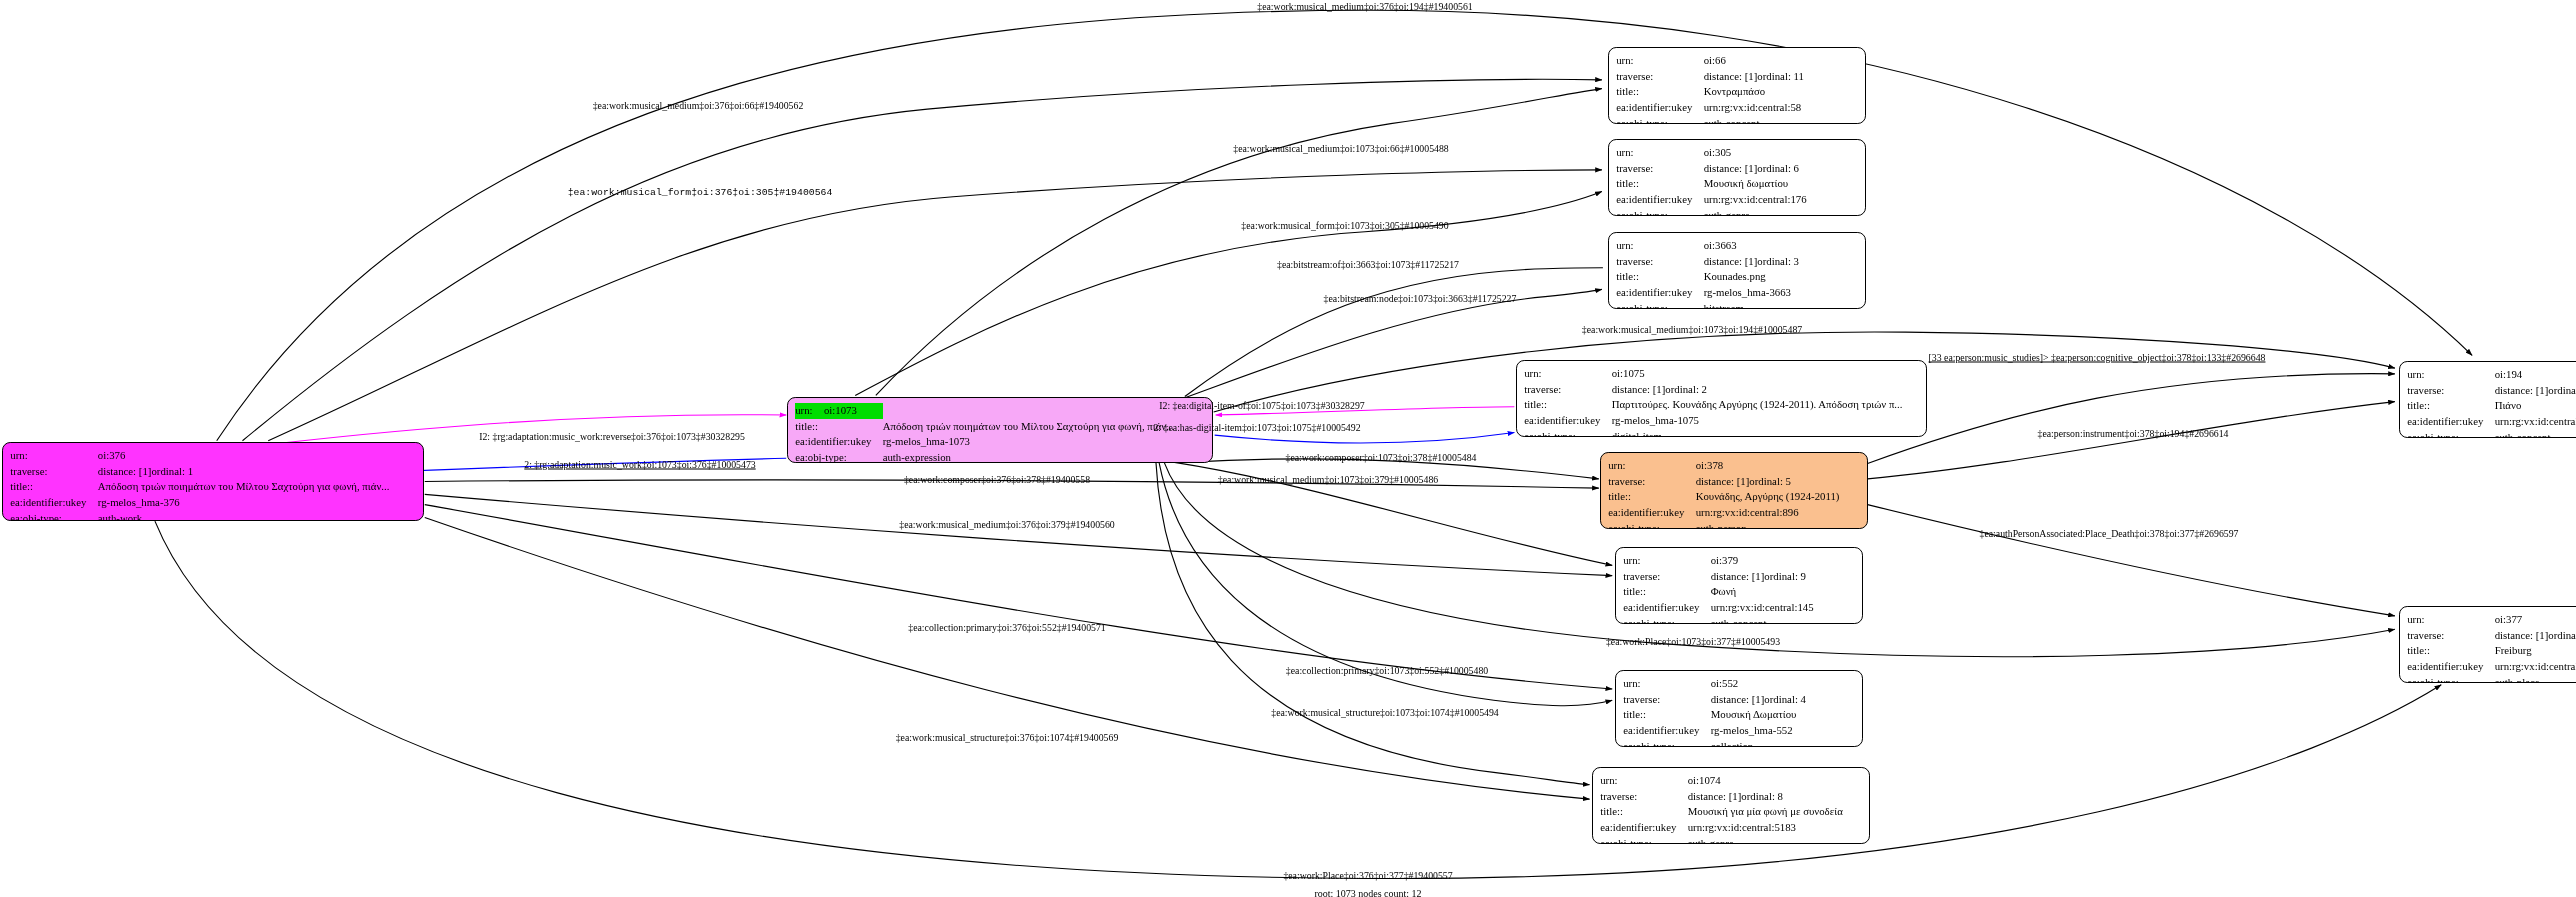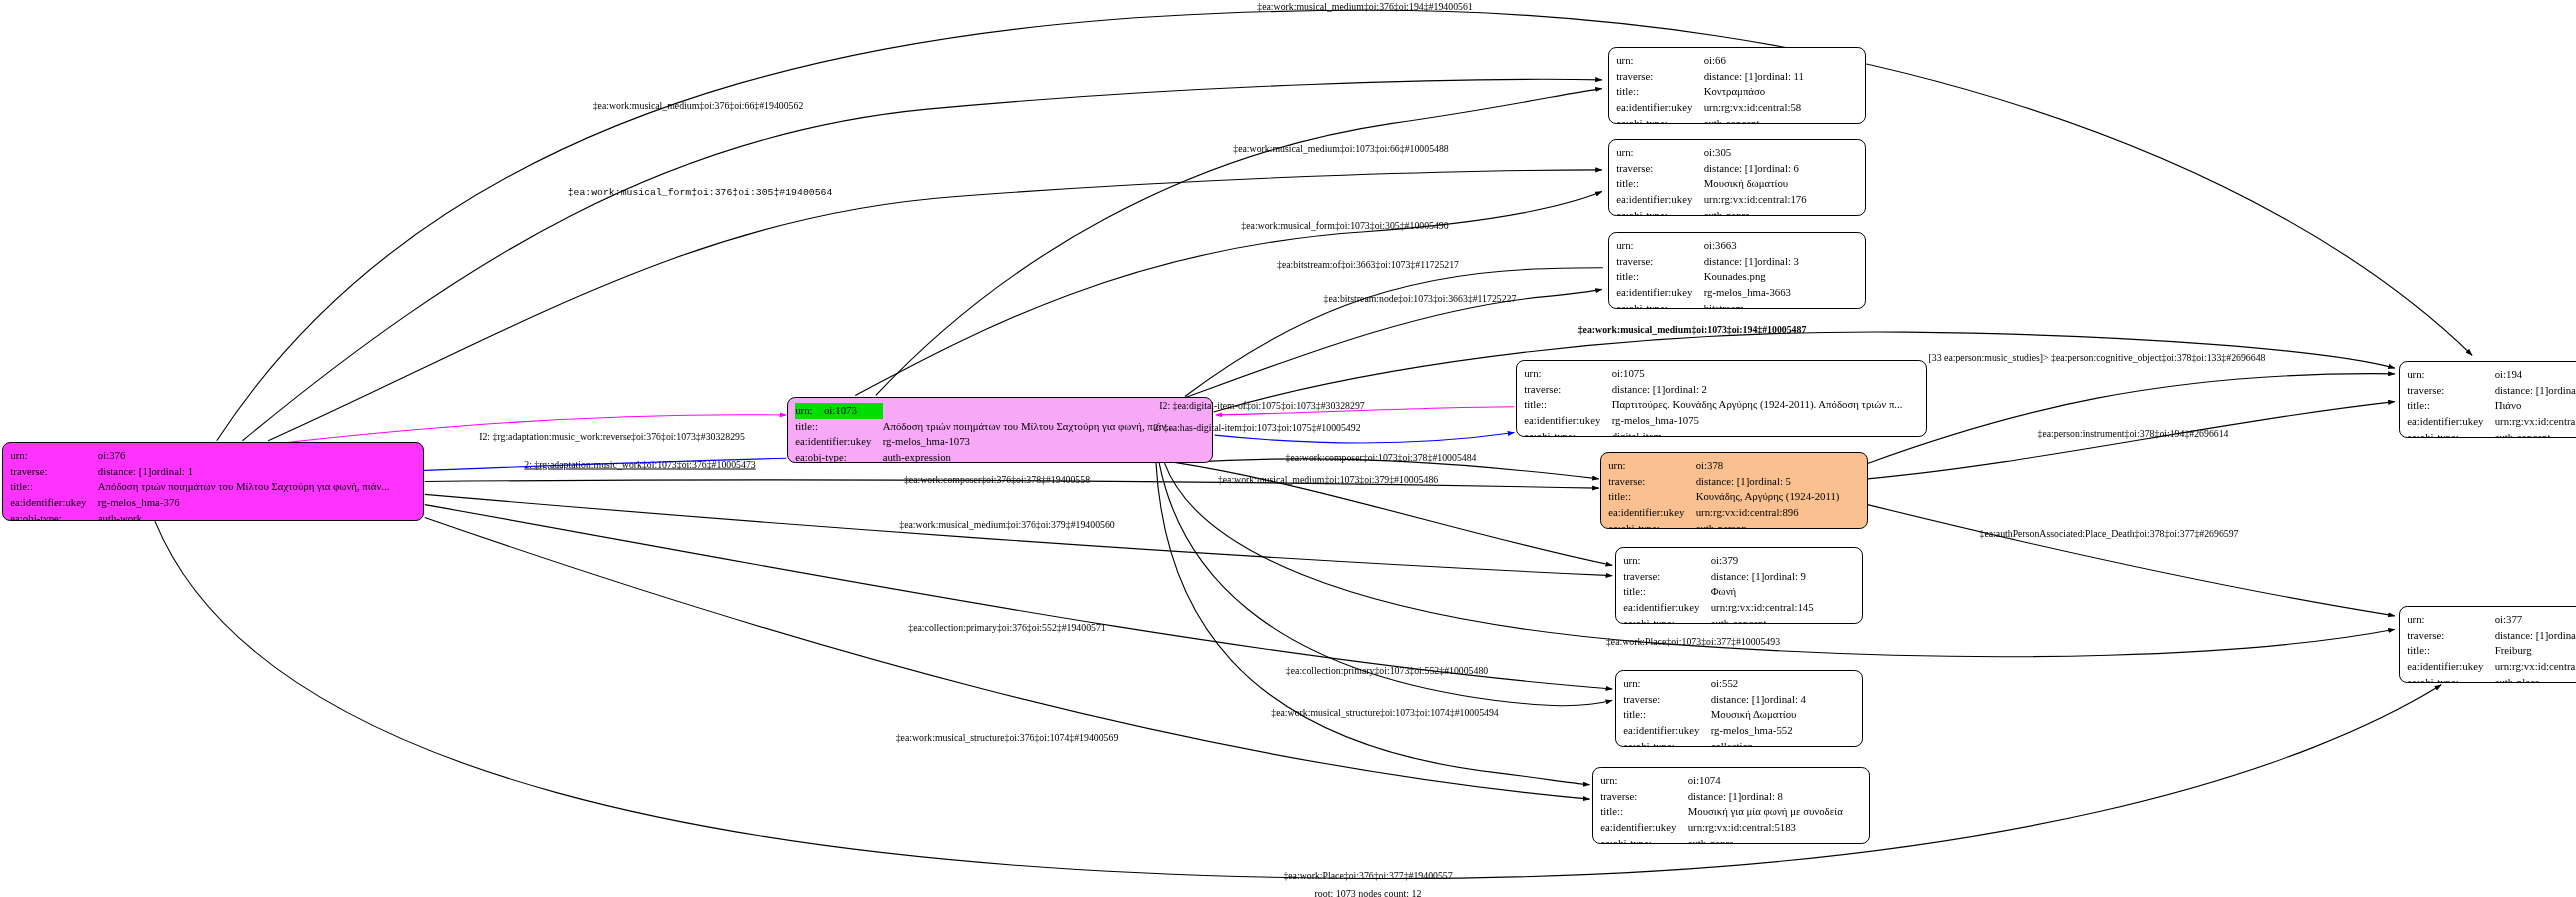--- a/index.html
+++ b/index.html
@@ -488,22 +488,22 @@
       </table>
   </div>
 
   <div class="edge-label" style="left:1365px; top:6.2px;">‡ea:work:musical_medium‡oi:376‡oi:194‡#19400561</div>
   <div class="edge-label" style="left:698px; top:105px;">‡ea:work:musical_medium‡oi:376‡oi:66‡#19400562</div>
   <div class="edge-label" style="left:1341px; top:148px;">‡ea:work:musical_medium‡oi:1073‡oi:66‡#10005488</div>
   <div class="edge-label" style="left:700px; top:192px;font-family:Liberation Mono, monospace;">‡ea:work:musical_form‡oi:376‡oi:305‡#19400564</div>
   <div class="edge-label" style="left:1345px; top:225px;">‡ea:work:musical_form‡oi:1073‡oi:305‡#10005490</div>
   <div class="edge-label" style="left:1368px; top:264px;">‡ea:bitstream:of‡oi:3663‡oi:1073‡#11725217</div>
   <div class="edge-label" style="left:1382px; top:298px;margin-left:38px;">‡ea:bitstream:node‡oi:1073‡oi:3663‡#11725227</div>
-  <div class="edge-label" style="left:1692px; top:329px;font-weight:bold;">‡ea:work:musical_medium‡oi:1073‡oi:194‡#10005487</div>
-  <div class="edge-label" style="left:2097px; top:357px;">[33 ea:person:music_studies]&gt; ‡ea:person:cognitive_object‡oi:378‡oi:133‡#2696648</div>
+  <div class="edge-label" style="left:1692px; top:329px;">‡ea:work:musical_medium‡oi:1073‡oi:194‡#10005487</div>
+  <div class="edge-label" style="left:2097px; top:357px;text-decoration:underline;">[33 ea:person:music_studies]&gt; ‡ea:person:cognitive_object‡oi:378‡oi:133‡#2696648</div>
   <div class="edge-label" style="left:1262px; top:405px;">I2: ‡ea:digital-item-of‡oi:1075‡oi:1073‡#30328297</div>
   <div class="edge-label" style="left:1257px; top:427px;">2: ‡ea:has-digital-item‡oi:1073‡oi:1075‡#10005492</div>
   <div class="edge-label" style="left:612px; top:436px;font-family:Liberation Serif, serif;">I2: ‡rg:adaptation:music_work:reverse‡oi:376‡oi:1073‡#30328295</div>
   <div class="edge-label" style="left:2113px; top:433px;margin-left:20px;">‡ea:person:instrument‡oi:378‡oi:194‡#2696614</div>
   <div class="edge-label" style="left:640px; top:464px;text-decoration:underline;">2: ‡rg:adaptation:music_work‡oi:1073‡oi:376‡#10005473</div>
   <div class="edge-label" style="left:1381px; top:457px;">‡ea:work:composer‡oi:1073‡oi:378‡#10005484</div>
   <div class="edge-label" style="left:997px; top:479px;">‡ea:work:composer‡oi:376‡oi:378‡#19400558</div>
   <div class="edge-label" style="left:1328px; top:479px;">‡ea:work:musical_medium‡oi:1073‡oi:379‡#10005486</div>
   <div class="edge-label" style="left:2109px; top:533px;">‡ea:authPersonAssociated:Place_Death‡oi:378‡oi:377‡#2696597</div>
   <div class="edge-label" style="left:1007px; top:524px;">‡ea:work:musical_medium‡oi:376‡oi:379‡#19400560</div>

